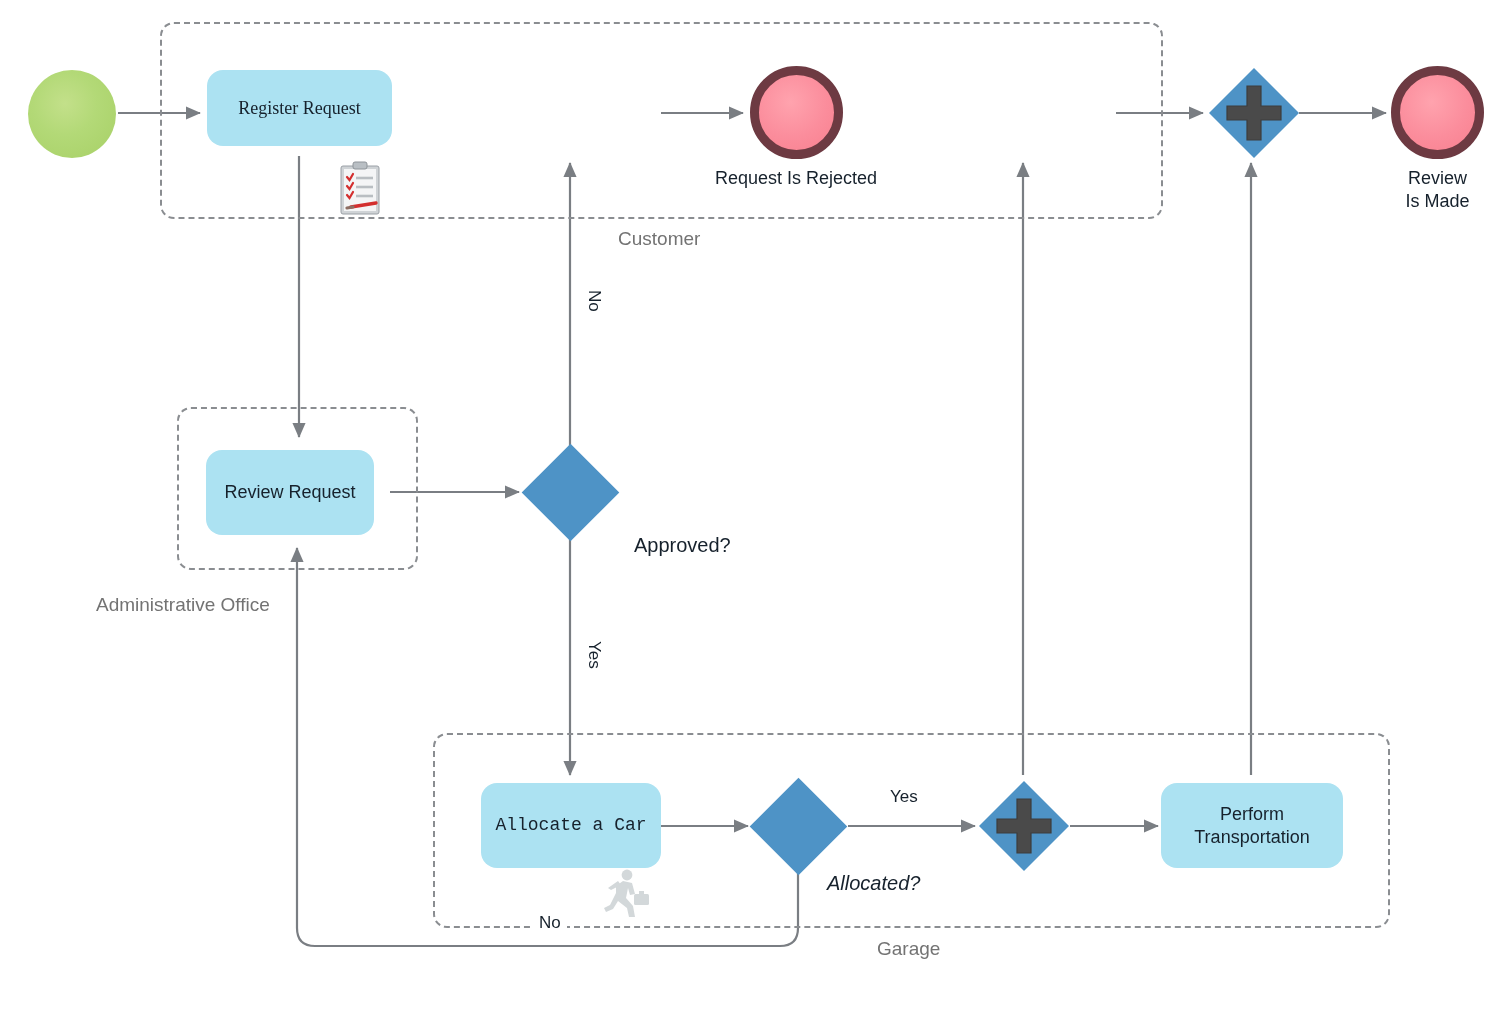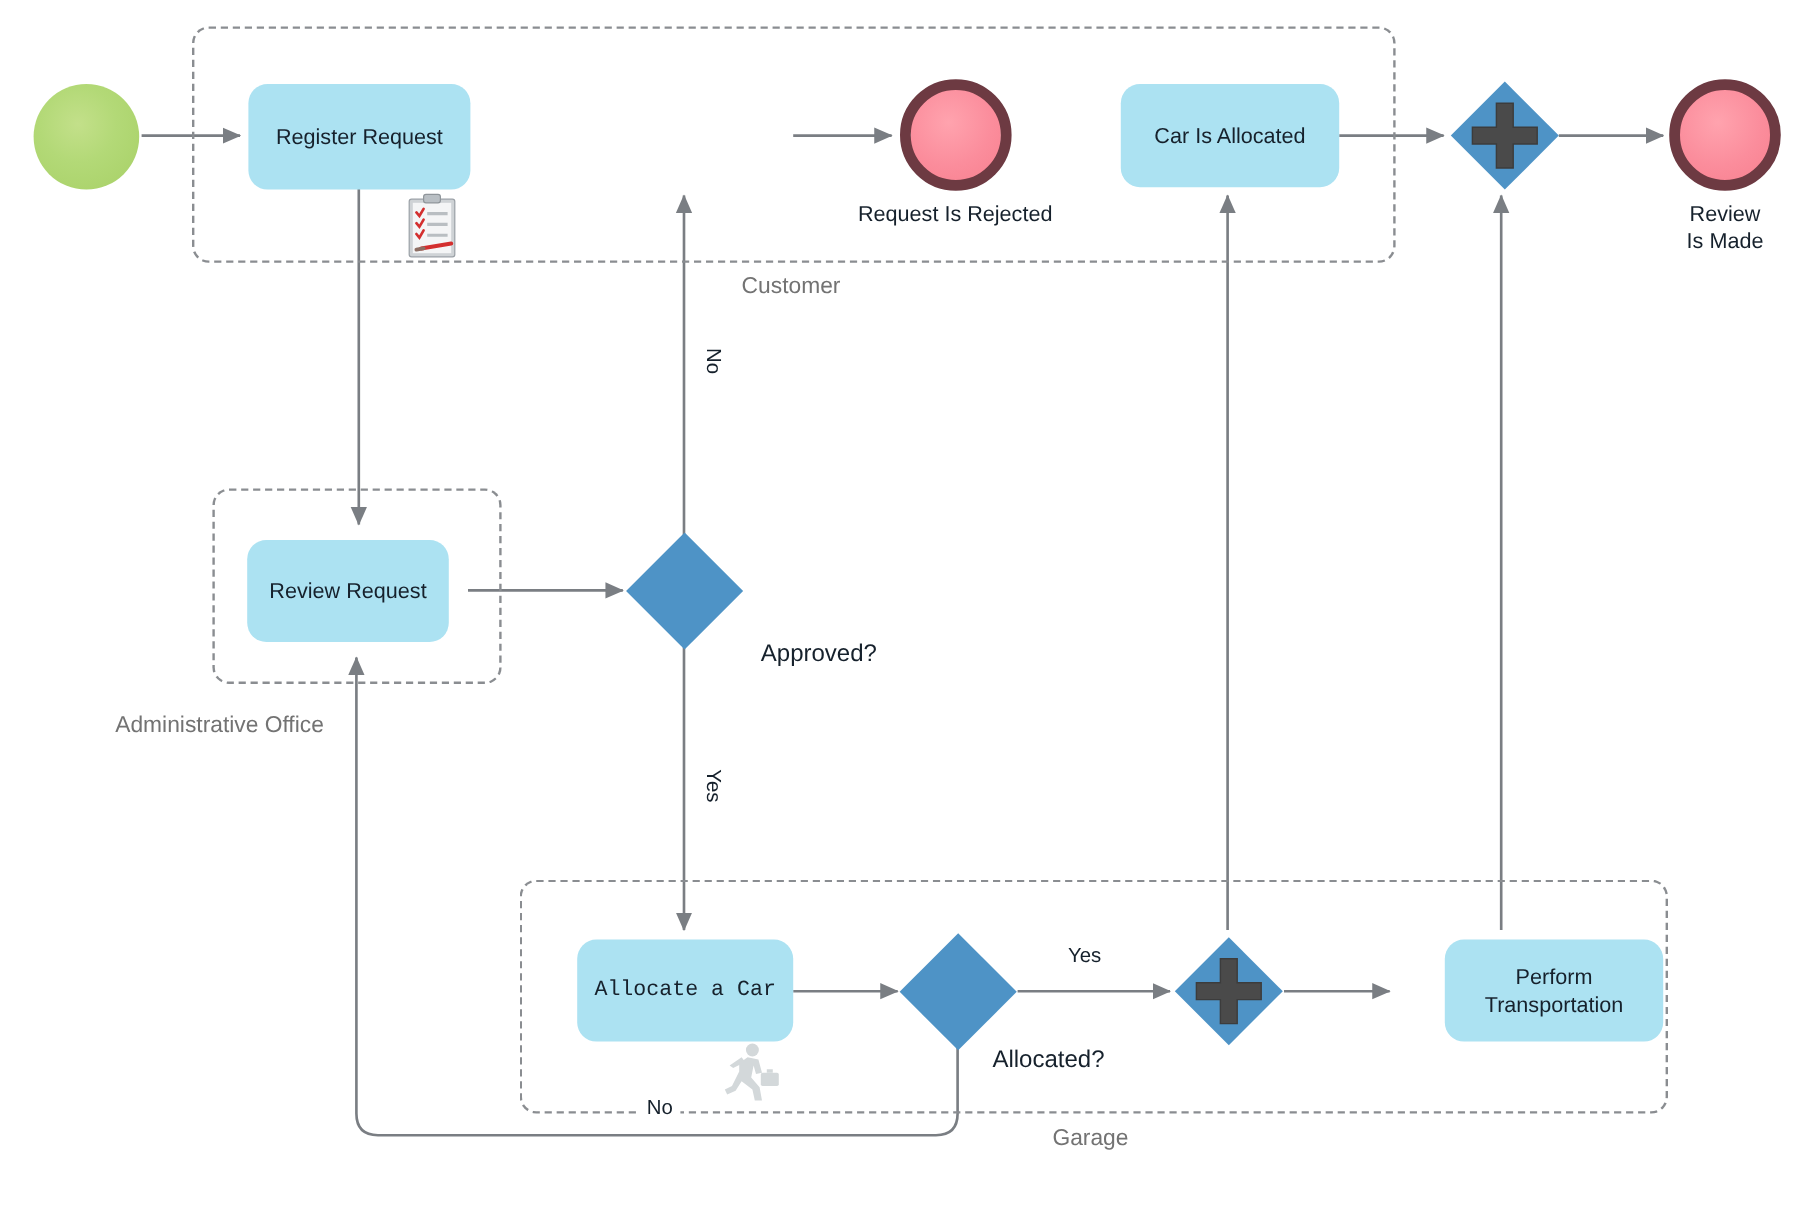--- a/index.html
+++ b/index.html
@@ -151,44 +151,43 @@
   <div class="pool-label" style="left:618px; top:228px;">Customer</div>
 
   <div class="pool" style="left:177px; top:407px; width:241px; height:163px;"></div>
   <div class="pool-label" style="left:96px; top:594px;">Administrative Office</div>
 
   <div class="pool" style="left:433px; top:733px; width:957px; height:195px;"></div>
   <div class="pool-label" style="left:877px; top:938px;">Garage</div>
 
   <div class="start-event" style="left:28px; top:70px; width:88px; height:88px;"></div>
 
-  <div class="task" style="left:207px; top:70px; width:185px; height:88px;">Register Request</div>
-
-
-  <div class="task" style="left:934px; top:70px; width:182px; height:86px;">Car Is Allocated</div>
+  <div class="task" style="left:207px; top:70px; width:185px; height:76px;font-family:Liberation Serif, serif;">Register Request</div>
+
+
 
   <div class="task" style="left:206px; top:450px; width:168px; height:85px;">Review Request</div>
 
   <div class="task" style="left:481px; top:783px; width:180px; height:85px;font-family:Liberation Mono, monospace;">Allocate a Car</div>
 
-  <div class="task" style="left:1161px; top:783px; width:182px; height:85px; white-space:pre-line;margin-left:43px;">Perform
+  <div class="task" style="left:1161px; top:783px; width:182px; height:85px; white-space:pre-line;">Perform
 Transportation</div>
 
   <div class="end-event" style="left:750px; top:66px; width:93px; height:93px;"></div>
   <div class="event-label" style="left:696px; top:167px; width:200px;">Request Is Rejected</div>
 
   <div class="end-event" style="left:1391px; top:66px; width:93px; height:93px;"></div>
   <div class="event-label" style="left:1387px; top:167px; width:101px;">Review
 Is Made</div>
 
   <div class="gateway" style="left:536px; top:458px; width:69px; height:69px;"></div>
   <div class="gw-label" style="left:634px; top:508px;">Approved?</div>
 
   <div class="gateway" style="left:764px; top:792px; width:69px; height:69px;"></div>
-  <div class="gw-label" style="left:827px; top:846px;">Allocated?</div>
+  <div class="gw-label" style="left:827px; top:846px;font-style:italic;">Allocated?</div>
 
   <svg class="artifact" style="left:1207px; top:66px;" width="94" height="94" viewBox="0 0 94 94">
     <polygon points="47,2 92,47 47,92 2,47" fill="#4E93C6"></polygon>
     <path d="M 40 20 H 54 V 40 H 74 V 54 H 54 V 74 H 40 V 54 H 20 V 40 H 40 Z" fill="#4A4A4A" stroke="#3C3C3C" stroke-width="1.2"></path>
   </svg>
 
   <svg class="artifact" style="left:977px; top:779px;" width="94" height="94" viewBox="0 0 94 94">
     <polygon points="47,2 92,47 47,92 2,47" fill="#4E93C6"></polygon>
     <path d="M 40 20 H 54 V 40 H 74 V 54 H 54 V 74 H 40 V 54 H 20 V 40 H 40 Z" fill="#4A4A4A" stroke="#3C3C3C" stroke-width="1.2"></path>
   </svg>

